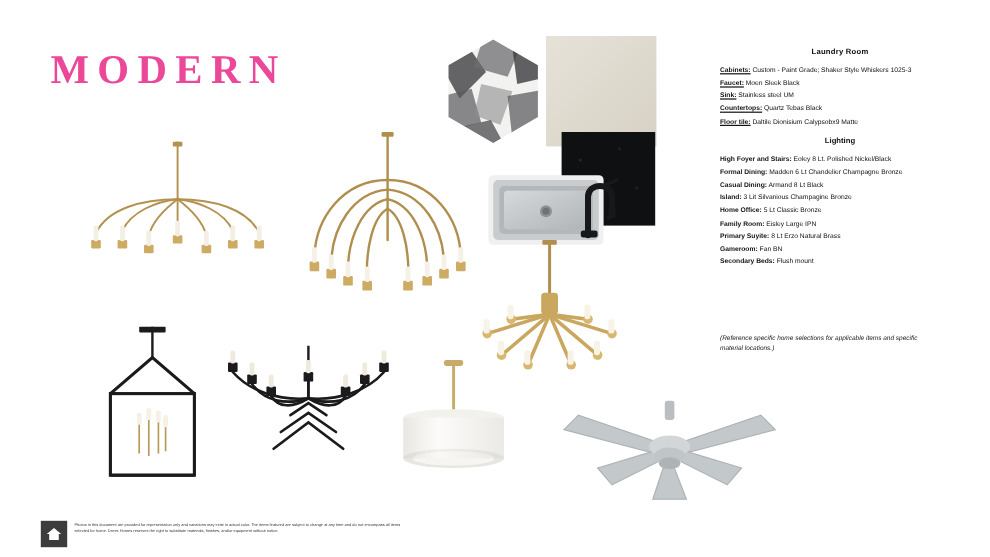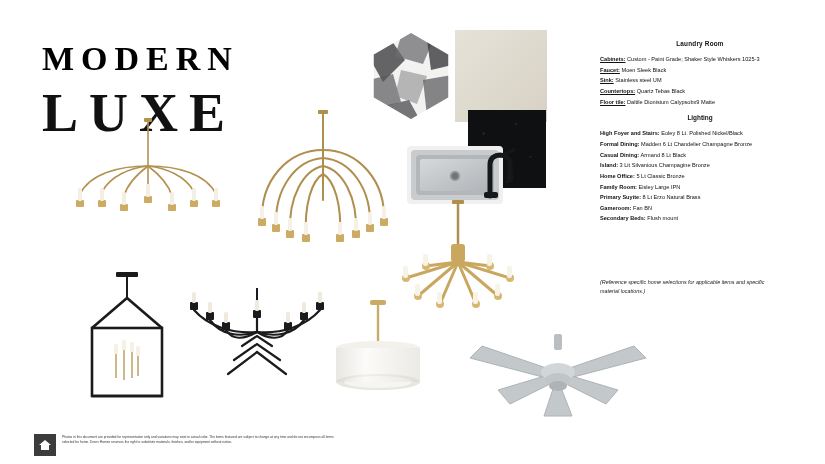--- a/index.html
+++ b/index.html
@@ -26,21 +26,21 @@
     position: absolute;
     left: 42px;
     top: 42px;
     width: 300px;
   }
   .title-modern {
     font-family: "Liberation Serif", serif;
     font-size: 34px;
     letter-spacing: 7px;
     font-weight: 700;
-    color: #000000;
+    color: #ec4899;
     line-height: 1;
   }
   .title-luxe {
     font-family: "Liberation Serif", serif;
     font-size: 54px;
     letter-spacing: 11px;
     font-weight: 700;
     color: #111;
     line-height: 1.1;
     margin-top: 8px;
@@ -168,21 +168,20 @@
     color: #333;
   }
 </style>
 </head>
 <body>
 
 <div class="page">
 
   <div class="title-block">
     <div class="title-modern">MODERN</div>
-    <div class="title-luxe">LUXE</div>
   </div>
 
   <div class="swatch-marble">
     <svg width="92" height="92" viewBox="0 0 92 92" aria-hidden="true">
       <defs>
         <clipPath id="hexclip">
           <polygon points="46,2 84,24 84,68 46,90 8,68 8,24"></polygon>
         </clipPath>
       </defs>
       <g clip-path="url(#hexclip)">

